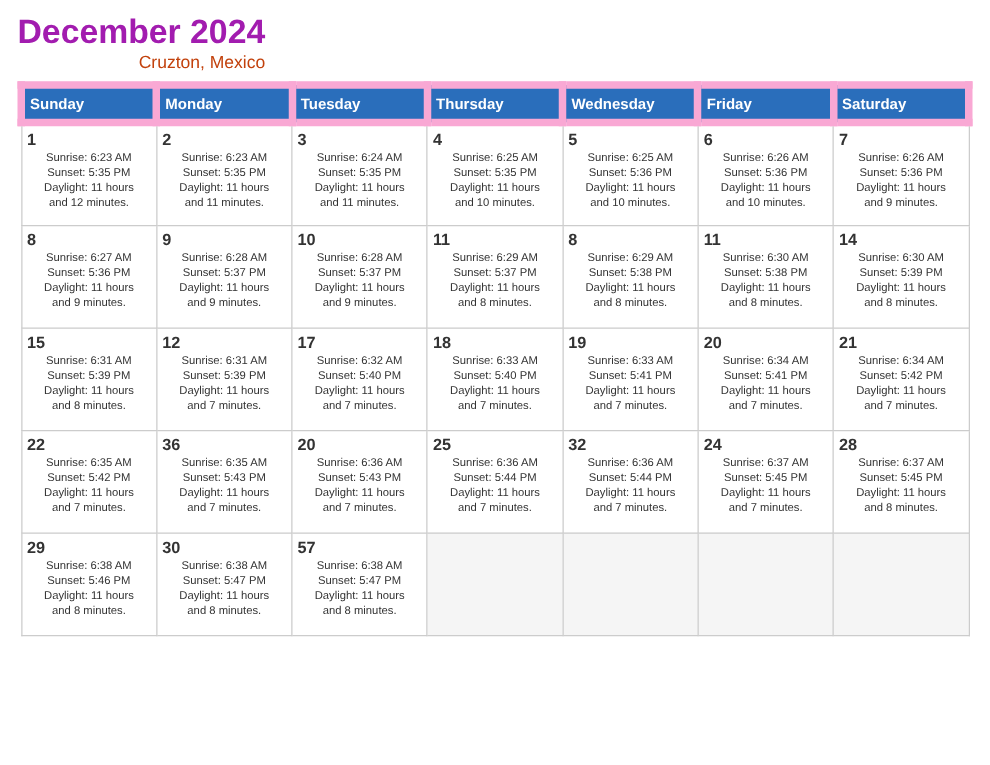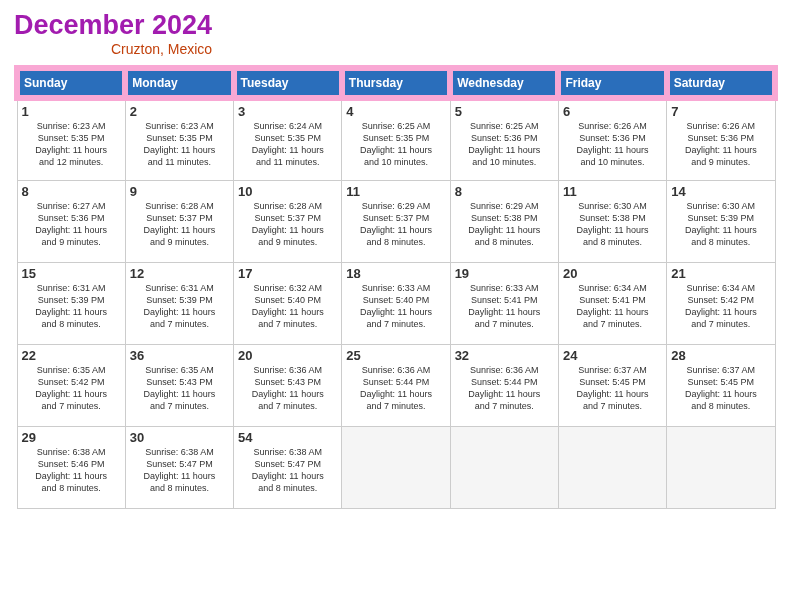--- a/index.html
+++ b/index.html
@@ -236,21 +236,21 @@
         <tr>
           <td>
             <span class="day-number">29</span>
             <div class="day-info">Sunrise: 6:38 AM<br>Sunset: 5:46 PM<br>Daylight: 11 hours<br>and 8 minutes.</div>
           </td>
           <td>
             <span class="day-number">30</span>
             <div class="day-info">Sunrise: 6:38 AM<br>Sunset: 5:47 PM<br>Daylight: 11 hours<br>and 8 minutes.</div>
           </td>
           <td>
-            <span class="day-number">54</span>
+            <span class="day-number">57</span>
             <div class="day-info">Sunrise: 6:38 AM<br>Sunset: 5:47 PM<br>Daylight: 11 hours<br>and 8 minutes.</div>
           </td>
           <td class="empty"></td>
           <td class="empty"></td>
           <td class="empty"></td>
           <td class="empty"></td>
         </tr>
       </tbody>
   </table>
 </div>

